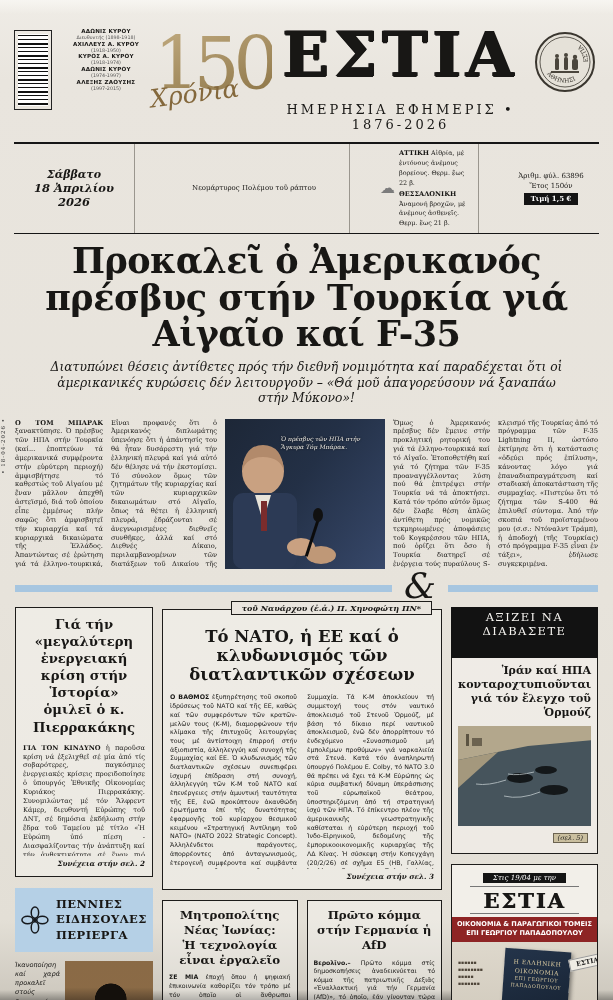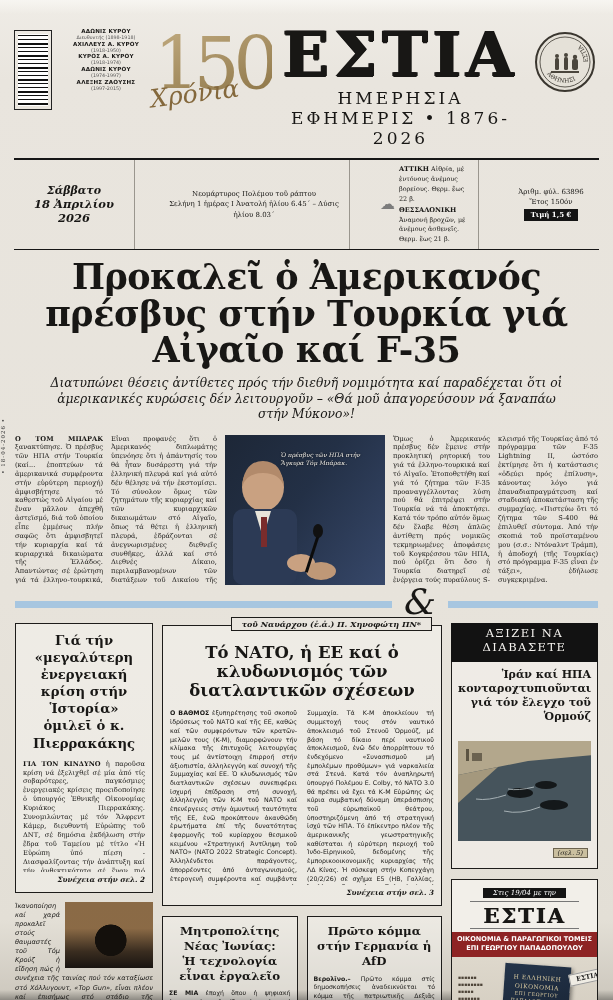--- a/index.html
+++ b/index.html
@@ -15,21 +15,21 @@
   .founders{width:96px;text-align:center;font-family:"DejaVu Sans",sans-serif;margin:4px 0 0 6px;flex:0 0 auto;}
   .founders .fname{font-size:5.6px;font-weight:bold;letter-spacing:.2px;line-height:1.25;}
   .founders .fdates{font-size:4.8px;color:#555;line-height:1.2;}
   .annv{position:relative;width:118px;height:92px;flex:0 0 auto;}
   .annv .num{font-size:72px;line-height:80px;color:#a89060;font-family:"DejaVu Serif",serif;letter-spacing:-6px;
       background:linear-gradient(160deg,#c3ad82,#8a7244);-webkit-background-clip:text;background-clip:text;color:transparent;}
   .annv .word{position:absolute;left:-4px;bottom:8px;font-style:italic;font-size:25px;color:#84683c;transform:rotate(-7deg);font-family:"DejaVu Serif",serif;}
   .titleblock{flex:1;text-align:center;margin-top:2px;}
   .paper-title{font-size:61px;line-height:.95;font-weight:bold;letter-spacing:5px;font-family:"DejaVu Serif",serif;
       text-shadow:1px 0 0 #181715,-1px 0 0 #181715,0 1px 0 #181715;}
-  .paper-sub{font-size:17px;letter-spacing:3px;margin-top:4px;}
+  .paper-sub{font-size:13px;letter-spacing:3px;margin-top:18px;}
   .sealwrap{flex:0 0 auto;margin:6px 2px 0 4px;}
   
   .infobar{display:flex;margin:10px 14px 0;border-top:2px solid #161616;border-bottom:1px solid #161616;align-items:stretch;gap:24px;}
   .ib{padding:4px 6px;border-right:1px solid #9a968e;display:flex;flex-direction:column;justify-content:center;}
   .ib:last-child{border-right:none;}
   .ib-date{width:108px;text-align:center;font-weight:bold;font-style:italic;}
   .ib-date .d1{font-size:11px;}.ib-date .d2{font-size:11.5px;}
   .ib-saint{width:178px;text-align:center;font-size:7px;line-height:1.5;}
   .ib-weather{flex:1;flex-direction:row;align-items:center;gap:4px;}
   .wicon{font-size:15px;color:#7c7c7c;flex:0 0 auto;line-height:1;}
@@ -62,24 +62,24 @@
   
   .energy-title{font-size:13.2px;font-weight:bold;text-align:center;line-height:1.3;}
   .energy-body{font-size:6.7px;line-height:1.33;text-align:justify;margin-top:8px;height:112px;overflow:hidden;}
   
   .nato{position:relative;margin-top:2px;}
   .byline-tab{position:absolute;top:-9px;right:9px;border:1px solid #1d1c1a;background:#e9e5de;padding:1px 10px;font-style:italic;font-weight:bold;font-size:8px;}
   .nato-title{font-size:16.5px;font-weight:bold;text-align:center;line-height:1.15;margin-top:10px;}
   .nato-cols{display:flex;gap:10px;margin-top:9px;height:176px;overflow:hidden;}
   .nato-cols div{flex:1;font-size:6.3px;line-height:1.38;text-align:justify;overflow:hidden;}
   
-  .axizei-head{background:#121212;color:#f4f2ee;text-align:center;font-size:11.5px;letter-spacing:1.5px;padding:3px 0 8px;}
+  .axizei-head{background:#121212;color:#f4f2ee;text-align:center;font-size:11.5px;letter-spacing:1.5px;padding:3px 0 20px;}
   .axizei-box{border:1.3px solid #1d1c1a;border-top:none;padding:6px 6px 7px;background:rgba(252,251,248,.4);}
   .axizei-title{font-size:11px;font-weight:bold;text-align:right;line-height:1.3;}
-  .axizei-img{position:relative;margin-top:16px;height:120px;overflow:hidden;text-align:center;}
+  .axizei-img{position:relative;margin-top:5px;height:120px;overflow:hidden;text-align:center;}
   .pagebadge{position:absolute;right:3px;bottom:3px;background:#cabf9f;border:1px solid #6b6350;font-style:italic;font-size:6.5px;padding:0 4px;}
   
   .promo{border:1.3px solid #1d1c1a;margin-top:10px;background:#f2efe9;text-align:center;padding-bottom:0;}
   .promo-kicker{display:inline-block;background:#141414;color:#fff;font-style:italic;font-size:7px;padding:1px 10px;margin-top:5px;}
   .promo-logo{font-size:21px;font-weight:bold;letter-spacing:2px;line-height:1;margin-top:3px;text-shadow:.5px 0 0 #181715;}
   .promo-rule{height:1px;background:#777;margin:2px 18px;}
   .promo-bar{background:#8e2424;color:#fff;font-family:"DejaVu Sans",sans-serif;font-weight:bold;font-size:6.6px;line-height:1.45;padding:3px 2px;margin-top:3px;}
   .promo-shelf{position:relative;height:128px;background:linear-gradient(180deg,#ded8cc,#c9c2b4);overflow:hidden;}
   .bookcover{position:absolute;left:50px;top:8px;width:66px;height:90px;background:linear-gradient(160deg,#24344a,#121c2a);transform:rotate(4deg);
              box-shadow:2px 2px 4px rgba(0,0,0,.45);color:#d8c9a0;padding-top:8px;}
@@ -169,21 +169,20 @@
     </div>
   </div>
 
   <div class="infobar">
     <div class="ib ib-date">
       <div class="d1">Σάββατο</div>
       <div class="d2">18 Ἀπριλίου 2026</div>
     </div>
     <div class="ib ib-saint">
       <div>Νεομάρτυρος Πολέμου τοῦ ράπτου</div>
-      <div>Σελήνη 1 ἡμέρας Ι Ἀνατολή ἡλίου 6.45΄ – Δύσις ἡλίου 8.03΄</div>
     </div>
     <div class="ib ib-weather">
       <div class="wicon">☁</div>
       <div class="wtxt">
         <div><b>ΑΤΤΙΚΗ</b> <span>Αἰθρία, μέ ἐντόνους ἀνέμους βορείους. Θερμ. ἕως 22 β.</span></div>
         <div><b>ΘΕΣΣΑΛΟΝΙΚΗ</b> <span>Ἀναμονή βροχῶν, μέ ἀνέμους ἀσθενεῖς. Θερμ. ἕως 21 β.</span></div>
       </div>
     </div>
     <div class="ib ib-issue">
       <div>Ἀριθμ. φύλ. 63896</div>
@@ -237,20 +236,36 @@
 
     <div class="t2-left">
       <div class="box">
         <div class="energy-title">Γιά τήν «μεγαλύτερη ἐνεργειακή κρίση στήν Ἱστορία» ὁμιλεῖ ὁ κ. Πιερρακάκης</div>
         <div class="energy-body">
           <b class="leadin">ΓΙΑ ΤΟΝ ΚΙΝΔΥΝΟ</b><span> ἡ παροῦσα κρίση νά ἐξελιχθεῖ σέ μία ἀπό τίς σοβαρότερες, παγκόσμιες ἐνεργειακές κρίσεις προειδοποίησε ὁ ὑπουργός Ἐθνικῆς Οἰκονομίας Κυριάκος Πιερρακάκης. Συνομιλώντας μέ τόν Ἄλφρεντ Κάμερ, διευθυντή Εὐρώπης τοῦ ΔΝΤ, σέ δημόσια ἐκδήλωση στήν ἕδρα τοῦ Ταμείου μέ τίτλο «Ἡ Εὐρώπη ὑπό πίεση - Διασφαλίζοντας τήν ἀνάπτυξη καί τήν ἀνθεκτικότητα σέ ἕναν πιό εὔθραυστο κόσμο», ὑπεγράμμισε ὅτι ἡ ἀβεβαιότης καί ἡ διάρκεια τῆς κρίσεως ἀποτελοῦν κρίσιμες μεταβλητές γιά τήν ἔνταση τῶν οἰκονομικῶν ἐπιπτώσεων στήν Εὐρώπη.</span>
         </div>
         <div class="cont">Συνέχεια στήν σελ. 2</div>
       </div>
 
+      <div class="pennies">
+        <svg width="30" height="30" viewBox="0 0 30 30">
+          <g fill="none" stroke="#15181c" stroke-width="1.6">
+            <ellipse cx="15" cy="7" rx="4" ry="6"></ellipse>
+            <ellipse cx="15" cy="23" rx="4" ry="6"></ellipse>
+            <ellipse cx="7" cy="15" rx="6" ry="4"></ellipse>
+            <ellipse cx="23" cy="15" rx="6" ry="4"></ellipse>
+          </g>
+          <circle cx="15" cy="15" r="2.2" fill="#15181c"></circle>
+        </svg>
+        <div class="pennies-lines">
+          <div>ΠΕΝΝΙΕΣ</div>
+          <div>ΕΙΔΗΣΟΥΛΕΣ</div>
+          <div>ΠΕΡΙΕΡΓΑ</div>
+        </div>
+      </div>
 
       <div class="pen-story">
         <div class="pen-img"></div>
         <span>Ἱκανοποίηση καί χαρά προκαλεῖ στούς θαυμαστές τοῦ Τόμ Κρούζ ἡ εἴδηση πώς ἡ συνέχεια τῆς ταινίας πού τόν καταξίωσε στό Χόλλυγουντ, «Top Gun», εἶναι πλέον καί ἐπισήμως στό στάδιο τῆς παραγωγῆς. Τό 2022 ἡ ταινία «Top Gun: Maverick» ἔσπασε τά ταμεῖα, παρά τό γεγονός ὅτι ἀδικήθηκε στά Ὄσκαρ. Τώρα ὁ συμπαραγωγός ταινιῶν τῆς Paramount Τζός Γκρίνσταϊν ἐπιβεβαίωσε πώς τό σενάριο τῆς νέας ταινίας ἤδη γράφεται. Ὁ ἀειθαλής Κρούζ θά ἐνσαρκώσει ξανά τόν ἐμβληματικό ρόλο τοῦ Πήτ «Μάβερικ» Μίτσελ καί ἐπιστρέφει καί ὁ παραγωγός τῶν μεγάλων ἐπιτυχιῶν Τζέρρυ Μπρουκχάιμερ. Ἀπό τό 2024 ἐγράφετο ὅτι ἦταν στά σκαριά ἡ τρίτη ταινία «Top Gun», μέ τόν Ἔραν Κρούγκερ νά ἀναλαμβάνει τήν συγγραφή τοῦ σεναρίου. Τό «Top Gun: Maverick» ἀποτελεῖ τήν πιό ἐμπορική ταινία τοῦ Κρούζ, μέ εἰσπράξεις πού ἀνῆλθαν στά 1,49 δισ. δολλάρια. Σέ σκηνοθεσία τοῦ Τζόζεφ Κοσίνσκι, τό φίλμ ἀπέσπασε ἕξι ὑποψηφιότητες γιά Ὄσκαρ, κερδίζοντας τελικά μόνο τό χρυσό ἀγαλματίδιο γιά τόν Καλύτερο Ἦχο. Ὁ διευθύνων σύμβουλος τῆς Paramount Ντέηβιντ Ἔλλισον ὑπεγράμμισε τήν κομβική σημασία πού ἔχει τό «Maverick» γιά τό στούντιο, καθιστώντας σαφές ὅτι ἡ ἐπερχόμενη τρίτη ταινία εὑρίσκεται στήν πρώτη γραμμή τῶν μελλοντικῶν κινηματογραφικῶν σχεδίων.</span>
       </div>
 
     </div>
 
     <div class="t2-center">
       <div class="box nato">

